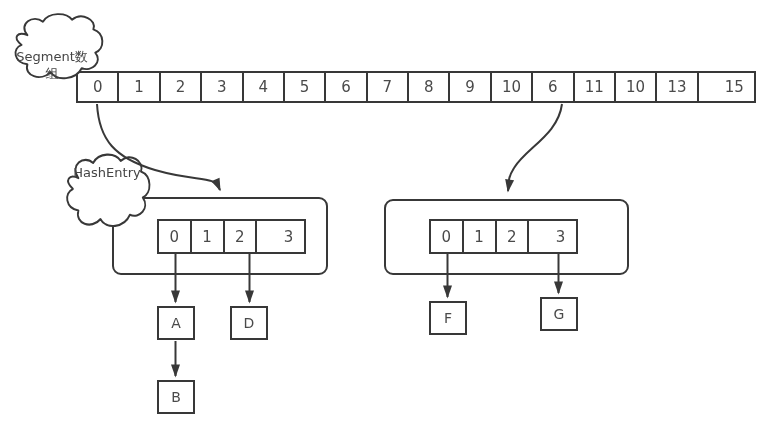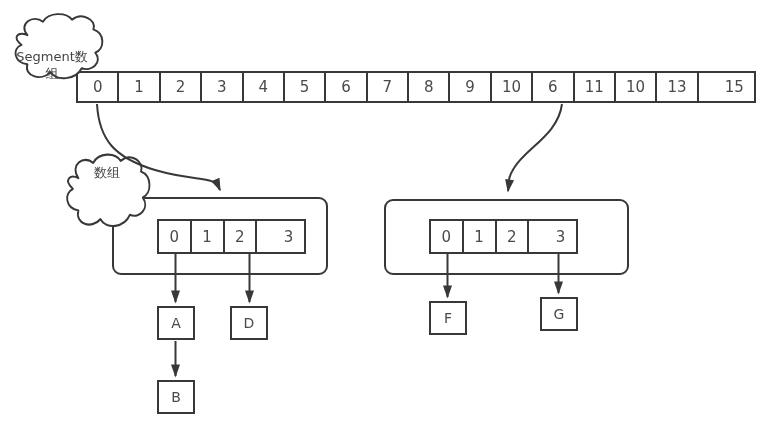--- a/index.html
+++ b/index.html
@@ -121,16 +121,16 @@
     <path d="M175.5,341 L175.5,376" fill="none" stroke="#383838" stroke-width="2" marker-end="url(#arrowhead)"></path>
     <path d="M447.5,254 L447.5,297" fill="none" stroke="#383838" stroke-width="2" marker-end="url(#arrowhead)"></path>
     <path d="M558.5,254 L558.5,293" fill="none" stroke="#383838" stroke-width="2" marker-end="url(#arrowhead)"></path>
   </svg>
 
   <div class="cloud-label" id="segment-cloud-label">
     <div>Segment数</div>
     <div>组</div>
   </div>
   <div class="cloud-label" id="hashentry-cloud-label">
-    <div>数组</div>
+    <div>HashEntry</div>
   </div>
 
 </div>
 
 </body></html>

